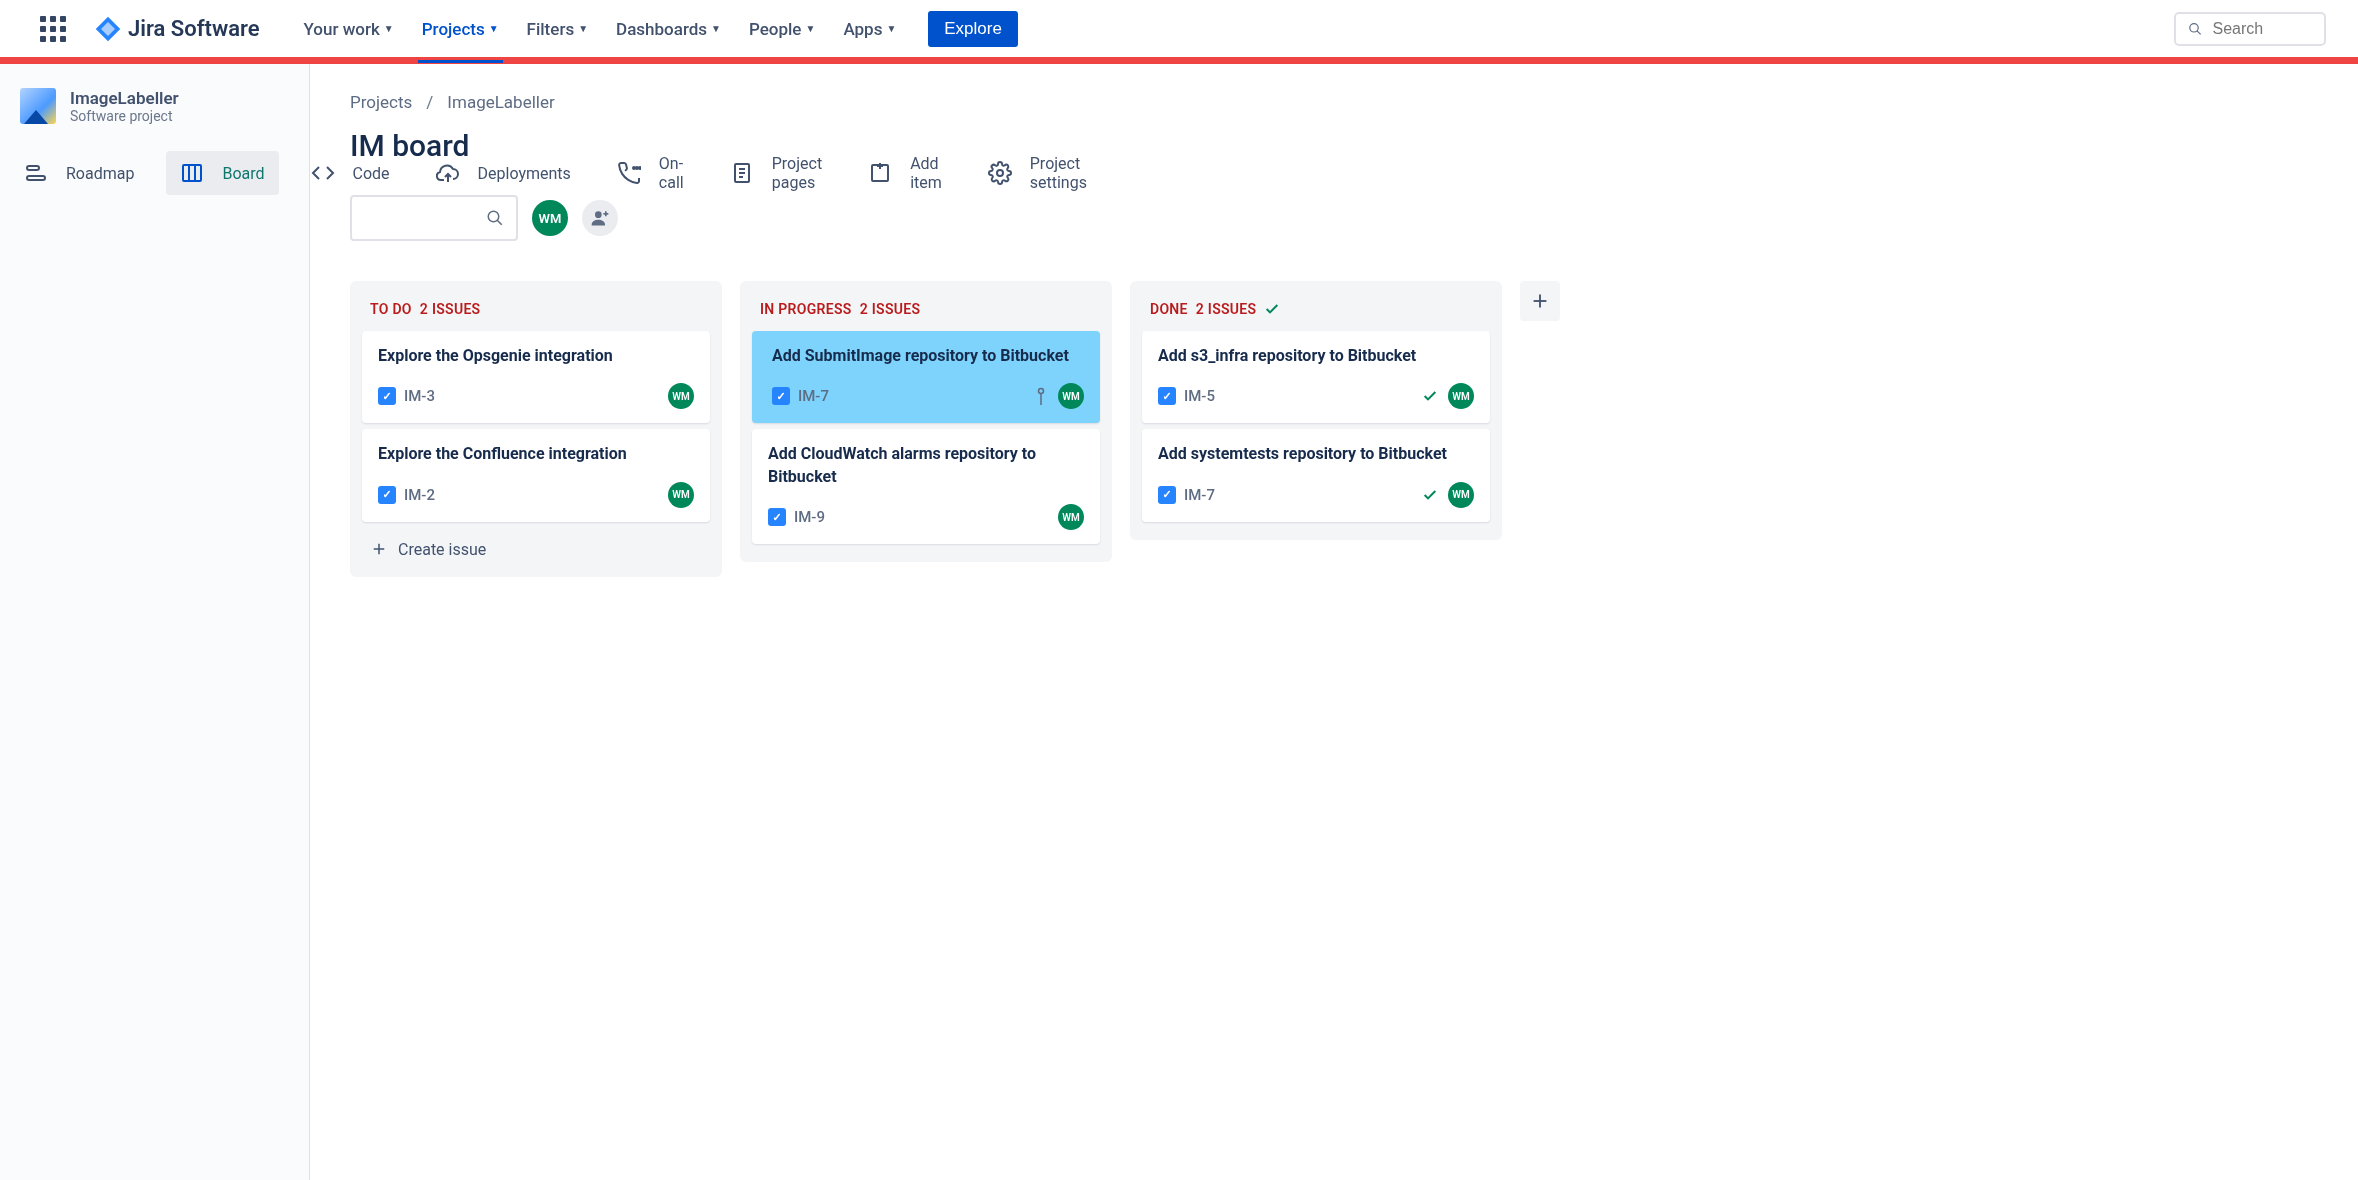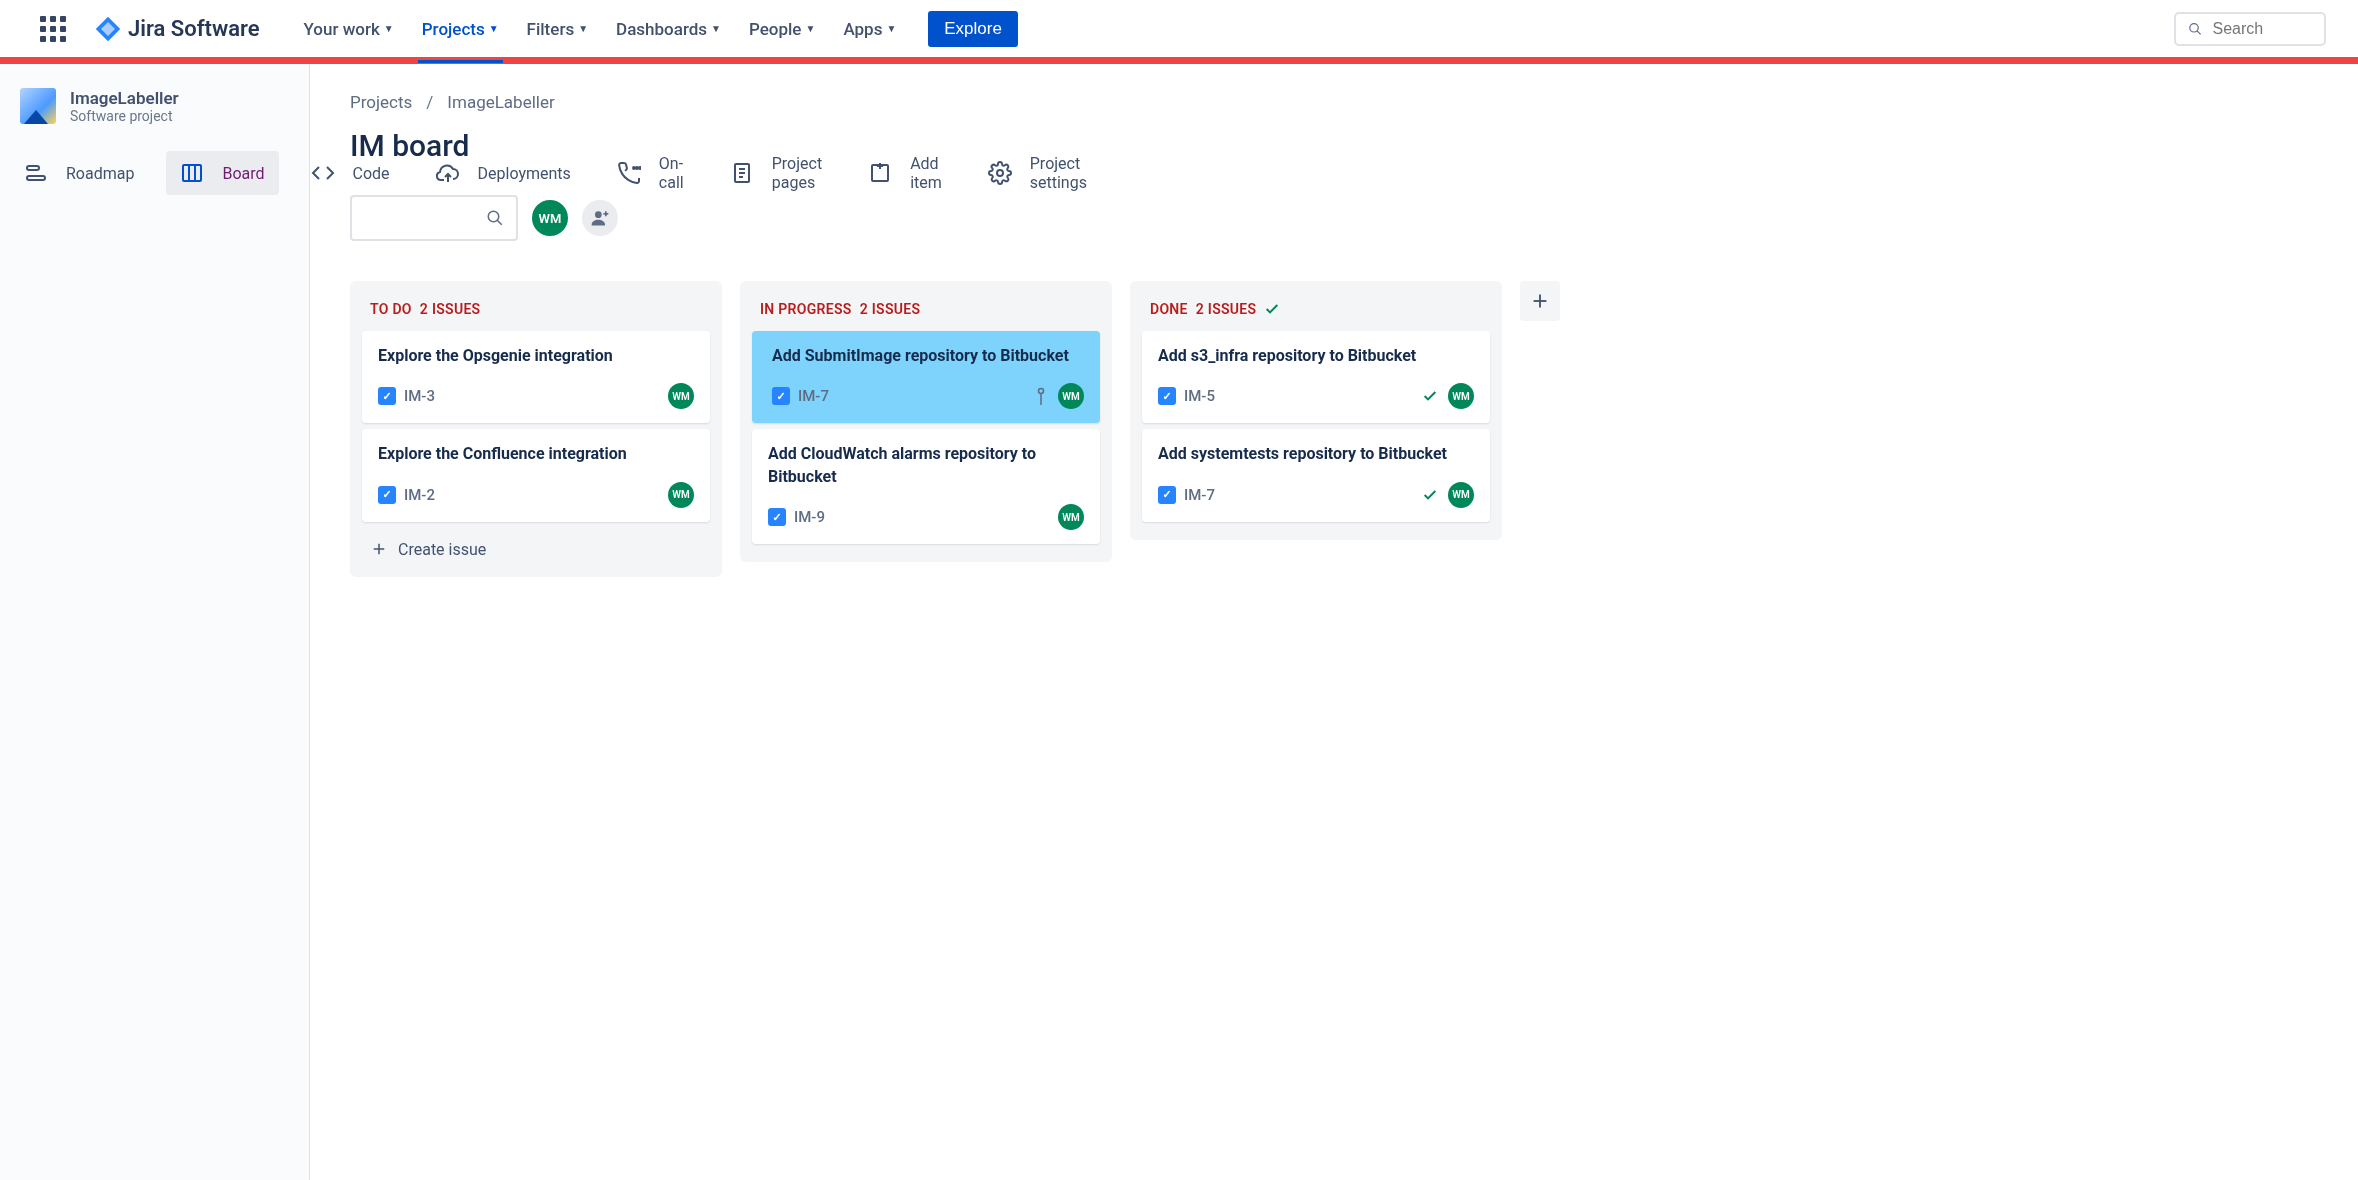--- a/index.html
+++ b/index.html
@@ -28,21 +28,21 @@
   
   
   .sidebar { width: 310px; background: #FAFBFC; border-right: 1px solid #dfe1e6; padding: 24px 10px; }
   .project-header { display: flex; align-items: center; gap: 14px; padding: 0 10px 20px 10px; }
   .project-icon { width: 36px; height: 36px; border-radius: 3px; background: linear-gradient(135deg, #b3d4ff 0%, #4c9aff 60%, #ffd54f 100%); position: relative; overflow: hidden; }
   .project-icon::before { content: ""; position: absolute; bottom: 0; left: 4px; width: 0; height: 0; border-left: 12px solid transparent; border-right: 12px solid transparent; border-bottom: 14px solid #0747A6; }
   .project-title { font-size: 17px; font-weight: 600; color: #42526E; }
   .project-sub { font-size: 14px; color: #6B778C; }
   .side-items { display: flex; flex-direction: row; gap: 18px; align-items: center; }
   .side-item { display: flex; align-items: center; gap: 18px; padding: 10px 14px; font-size: 16px; color: #42526E; cursor: pointer; border-radius: 4px; }
-  .side-item.active { background: #ebecf0; color: #701a75; }
+  .side-item.active { background: #ebecf0; color: #0f766e; }
   .side-item svg { width: 24px; height: 24px; flex-shrink: 0; }
   
   
   .main { flex: 1; padding: 28px 40px; overflow: auto; }
   .breadcrumb { display: flex; align-items: center; gap: 14px; font-size: 17px; color: #5E6C84; }
   .breadcrumb a { color: #5E6C84; text-decoration: none; }
   .breadcrumb-sep { color: #6B778C; }
   .board-title { font-size: 30px; font-weight: 500; color: #172B4D; margin-top: 16px; }
   
   .board-controls { display: flex; align-items: center; gap: 14px; margin-top: 32px; }

